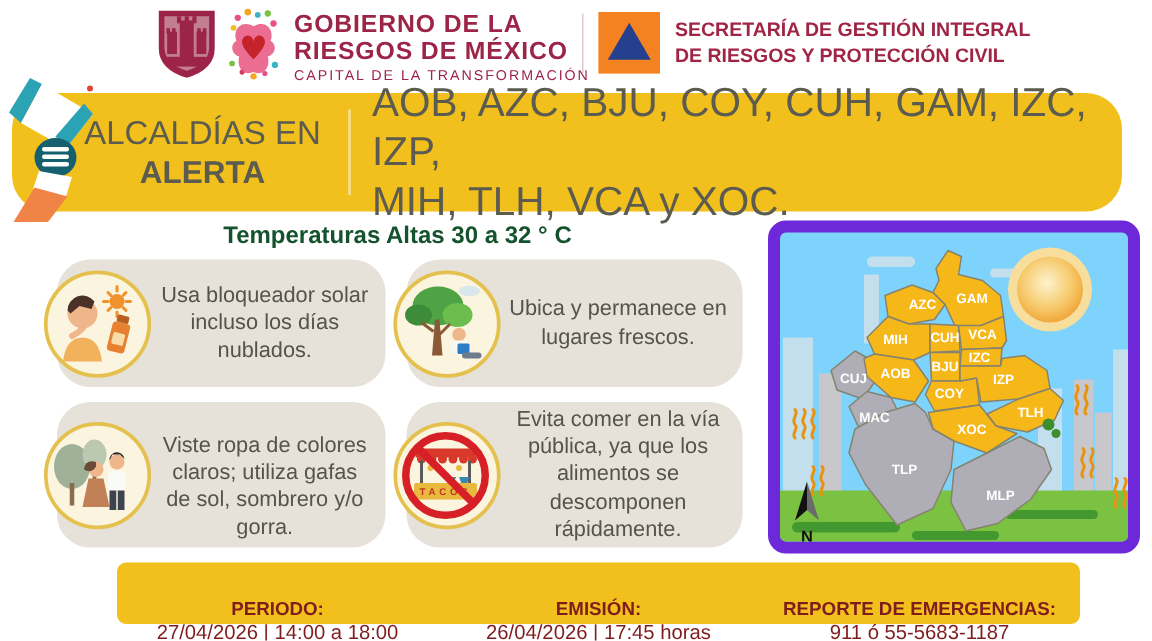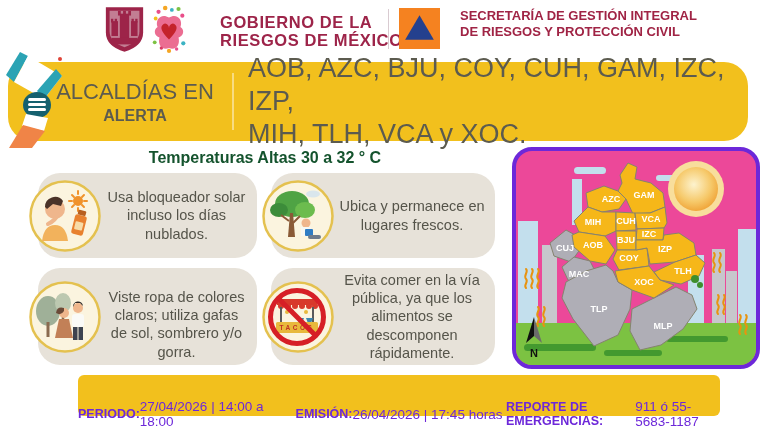--- a/index.html
+++ b/index.html
@@ -4,54 +4,54 @@
 <style>
   * { margin:0; padding:0; box-sizing:border-box; }
   html,body { width:768px; height:427px; }
   body { font-family:"Liberation Sans", sans-serif; background:#fff; position:relative; overflow:hidden; }
 
   
   .header { position:absolute; left:0; top:0; width:768px; height:58px; background:#fff; }
   .gov-block { position:absolute; left:104px; top:4px; display:flex; align-items:center; }
   .gov-logos { display:flex; align-items:center; gap:4px; }
   .gov-text { margin-left:7px; }
-  .gov-title { color:#9D2449; font-weight:bold; font-size:16.5px; line-height:1.1; letter-spacing:.6px;margin-left:24px; }
+  .gov-title { color:#9D2449; font-weight:bold; font-size:16.5px; line-height:1.1; letter-spacing:.6px; }
   .gov-subtitle { color:#9D2449; font-size:9.5px; letter-spacing:1.3px; margin-top:2px; }
   .header-divider { position:absolute; left:388px; top:9px; width:1px; height:40px; background:#d9cbd1; }
-  .pc-block { position:absolute; left:399px; top:8px; display:flex; gap:20px; }
+  .pc-block { position:absolute; left:399px; top:8px; display:flex; align-items:center; gap:10px; }
   .pc-logo { width:41px; height:41px; background:#F58220; display:flex; align-items:center; justify-content:center; }
   .pc-text { color:#A02445; font-weight:bold; font-size:13px; line-height:1.25; }
 
   
   .alert-band { position:absolute; left:8px; top:62px; width:740px; height:79px; background:#F2C01D; border-radius:24px; }
   .megaphone { position:absolute; left:-6px; top:-10px; width:64px; height:96px; }
   .alert-label { position:absolute; left:34px; top:0; width:186px; height:100%; display:flex; flex-direction:column; justify-content:center; align-items:center; color:#5C5B4F; }
   .alert-label-l1 { font-size:22px; }
-  .alert-label-l2 { font-size:16px; font-weight:bold; margin-top:2px; }
+  .alert-label-l2 { font-size:21px; font-weight:bold; margin-top:2px; }
   .alert-divider { position:absolute; left:224px; top:11px; width:2px; height:57px; background:rgba(255,255,255,.45); }
   .alert-list { position:absolute; left:240px; top:0; width:494px; height:100%; display:flex; flex-direction:column; justify-content:center; color:#5C5B4F; font-size:27px; line-height:1.22; }
 
   
   .main-title { position:absolute; left:30px; top:149px; width:470px; text-align:center; font-size:16px; font-weight:bold; color:#14532d; }
   .card { position:absolute; background:#E7E2D9; border-radius:22px; display:flex; align-items:center; }
   .card-1 { left:38px; top:173px; width:219px; height:85px;justify-content:flex-end; }
   .card-2 { left:271px; top:173px; width:224px; height:85px; }
   .card-3 { left:38px; top:268px; width:219px; height:97px;align-items:flex-end; }
   .card-4 { left:271px; top:268px; width:224px; height:97px; }
   .card-icon { position:absolute; left:-10px; top:50%; transform:translateY(-50%); width:74px; height:74px; }
   .card-text { margin-left:66px; flex:1; text-align:center; font-size:14.5px; color:#55544A; line-height:1.26; padding:4px 10px 4px 2px; }
 
   
-  .map-card { position:absolute; left:512px; top:147px; width:248px; height:222px; background:#ec4899; border:4px solid #6d28d9; border-radius:20px; overflow:hidden; }
+  .map-card { position:absolute; left:512px; top:147px; width:248px; height:222px; background:#7dd3fc; border:8px solid #6d28d9; border-radius:12px; overflow:hidden; }
   .map-card svg { display:block; }
   .map-label { font-size:9px; font-weight:bold; fill:#FFFFFF; text-anchor:middle; }
 
   
   .footer { position:absolute; left:78px; top:375px; width:642px; height:41px; background:#F2C01D; border-radius:6px; display:flex; }
-  .footer-col { flex:1; display:flex; flex-direction:row; justify-content:center; align-items:center; color:#6d28d9;margin-top:36px; }
+  .footer-col { flex:1; display:flex; flex-direction:column; justify-content:center; align-items:center; color:#7f1d1d;margin-top:36px; }
   .footer-label { font-size:12.5px; font-weight:bold; }
   .footer-value { font-size:13.5px; margin-top:1px; }
 </style>
 </head>
 <body>
 
 <div class="header">
   <div class="gov-block">
     <div class="gov-logos">
       <span>
@@ -87,20 +87,21 @@
           <path d="M21,14 C13,9 6,16 9,24 C4,27 6,34 11,35 C9,43 14,49 21,46 C28,49 33,43 31,35 C36,34 38,27 33,24 C36,16 29,9 21,14 Z" fill="#E8537F" opacity="0.85"></path>
           <path d="M21,37 C13,29 11,24 15,21 C18,19 21,22 21,25 C21,22 24,19 27,21 C31,24 29,29 21,37 Z" fill="#C4232B"></path>
         </svg>
       </span>
     </div>
     <div class="gov-text">
       <div class="gov-title">
         <div>GOBIERNO DE LA</div>
         <div>RIESGOS DE MÉXICO</div>
       </div>
+      <div class="gov-subtitle">CAPITAL DE LA TRANSFORMACIÓN</div>
     </div>
   </div>
   <div class="header-divider"></div>
   <div class="pc-block">
     <div class="pc-logo">
       <svg width="41" height="41" viewBox="0 0 40 40">
           <rect width="40" height="40" fill="#F58220"></rect>
           <polygon points="20,7 34,31 6,31" fill="#24408E"></polygon>
         </svg>
     </div>

